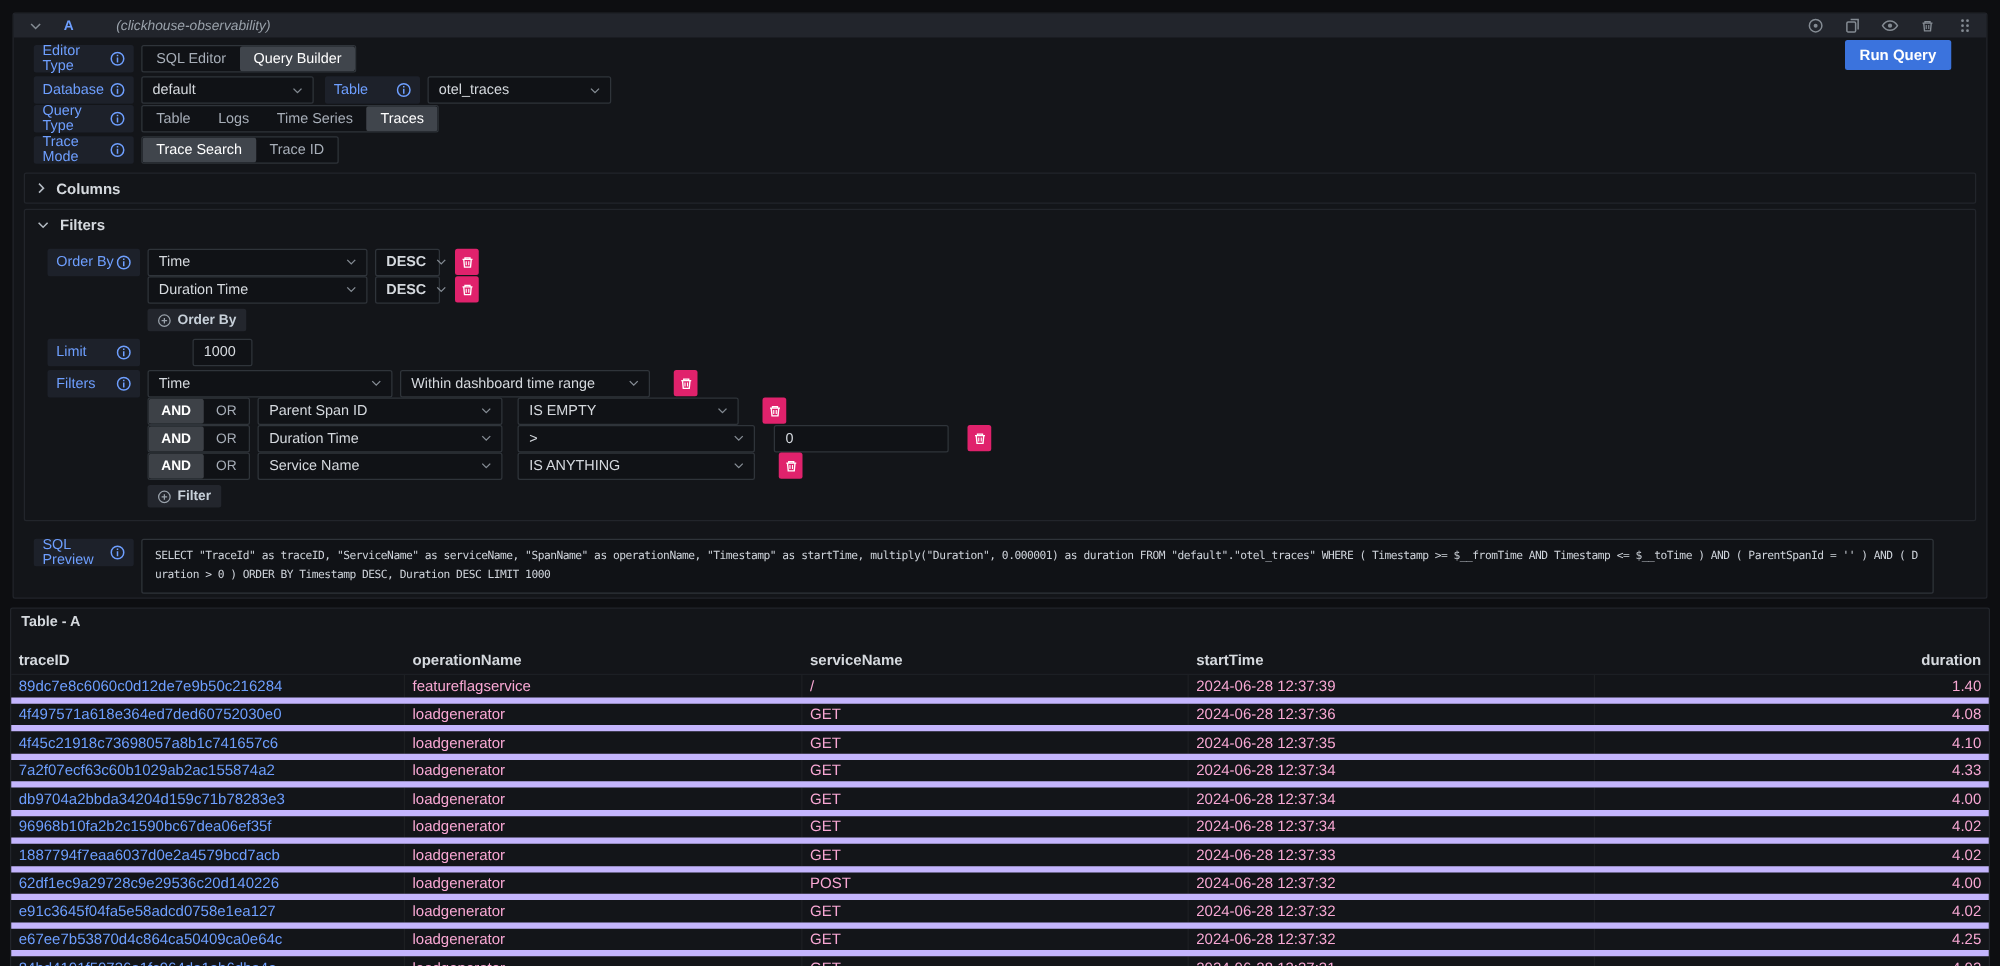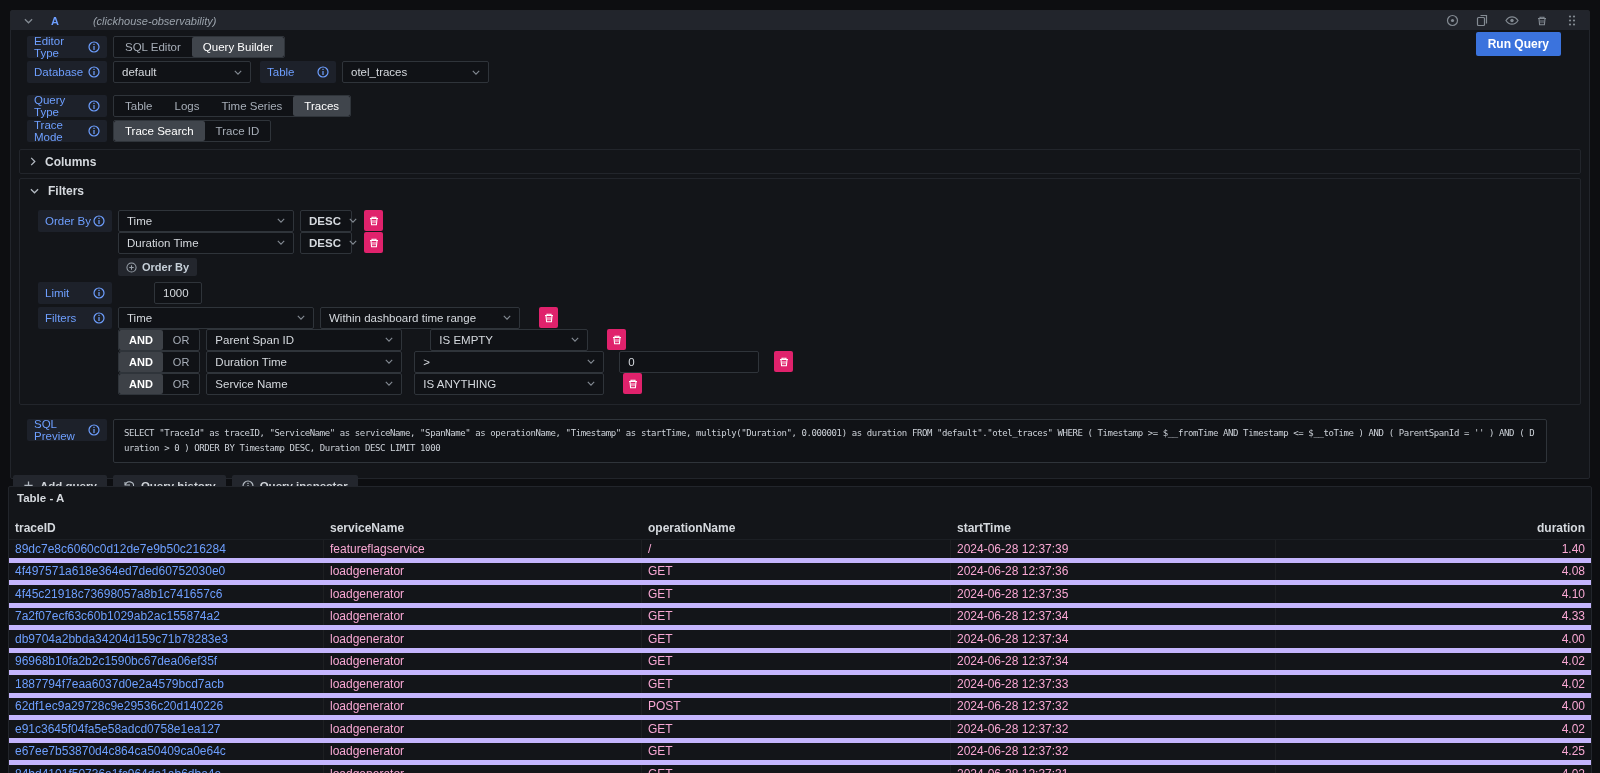--- a/index.html
+++ b/index.html
@@ -260,21 +260,21 @@
       <div class="select" style="width:147px">
         <span>otel_traces</span>
         <span class="caret">
             <svg width="8" height="5" viewBox="0 0 10 6">
               <use href="#i-caret"></use>
             </svg>
           </span>
       </div>
     </div>
 
-    <div class="frow" style="margin-top:12px">
+    <div class="frow" style="margin-top:1px">
       <div class="flabel">
         <span>Query Type</span>
         <span class="info">
             <svg width="12" height="12" viewBox="0 0 12 12">
               <use href="#i-info"></use>
             </svg>
           </span>
       </div>
       <div class="seg-group">
         <span class="seg">Table</span>
@@ -440,21 +440,21 @@
       <span class="seg">OR</span>
     </div>
     <div class="select" style="width:196px">
       <span>Parent Span ID</span>
       <span class="caret">
                   <svg width="8" height="5" viewBox="0 0 10 6">
                     <use href="#i-caret"></use>
                   </svg>
                 </span>
     </div>
-    <div class="select" style="width:158px; margin-left:22px">
+    <div class="select" style="width:177px; margin-left:6px">
       <span>IS EMPTY</span>
       <span class="caret">
                   <svg width="8" height="5" viewBox="0 0 10 6">
                     <use href="#i-caret"></use>
                   </svg>
                 </span>
     </div>
 
     <button class="trash-btn" style="margin-left:13px">
       <svg width="12" height="12" viewBox="0 0 12 12">
@@ -517,20 +517,29 @@
     </div>
 
     <button class="trash-btn" style="margin-left:13px">
       <svg width="12" height="12" viewBox="0 0 12 12">
                   <use href="#i-trash"></use>
                 </svg>
     </button>
   </div>
 </div>
 
+        <div class="frow" style="height:18px; margin-top:5px">
+          <div class="spacer74"></div>
+          <button class="add-btn">
+            <svg width="11" height="11" viewBox="0 0 12 12">
+                <use href="#i-plus-circle"></use>
+              </svg>
+            <span>Filter</span>
+          </button>
+        </div>
       </div>
     </div>
 
     <div class="sql-row">
       <div class="flabel" style="height:22px">
         <span>SQL Preview</span>
         <span class="info">
             <svg width="12" height="12" viewBox="0 0 12 12">
               <use href="#i-info"></use>
             </svg>
@@ -562,22 +571,22 @@
       </button>
     </div>
 
   </div>
 </section>
 
 <section class="panel">
   <div class="panel-title">Table - A</div>
   <div class="grid-head">
     <div class="hcell">traceID</div>
+    <div class="hcell">operationName</div>
     <div class="hcell">serviceName</div>
-    <div class="hcell">operationName</div>
     <div class="hcell">startTime</div>
     <div class="hcell">duration</div>
   </div>
   <div id="table-body">
   <div class="t-row">
     <div class="cell link">89dc7e8c6060c0d12de7e9b50c216284</div>
     <div class="cell">featureflagservice</div>
     <div class="cell">/</div>
     <div class="cell">2024-06-28 12:37:39</div>
     <div class="cell">1.40</div>

